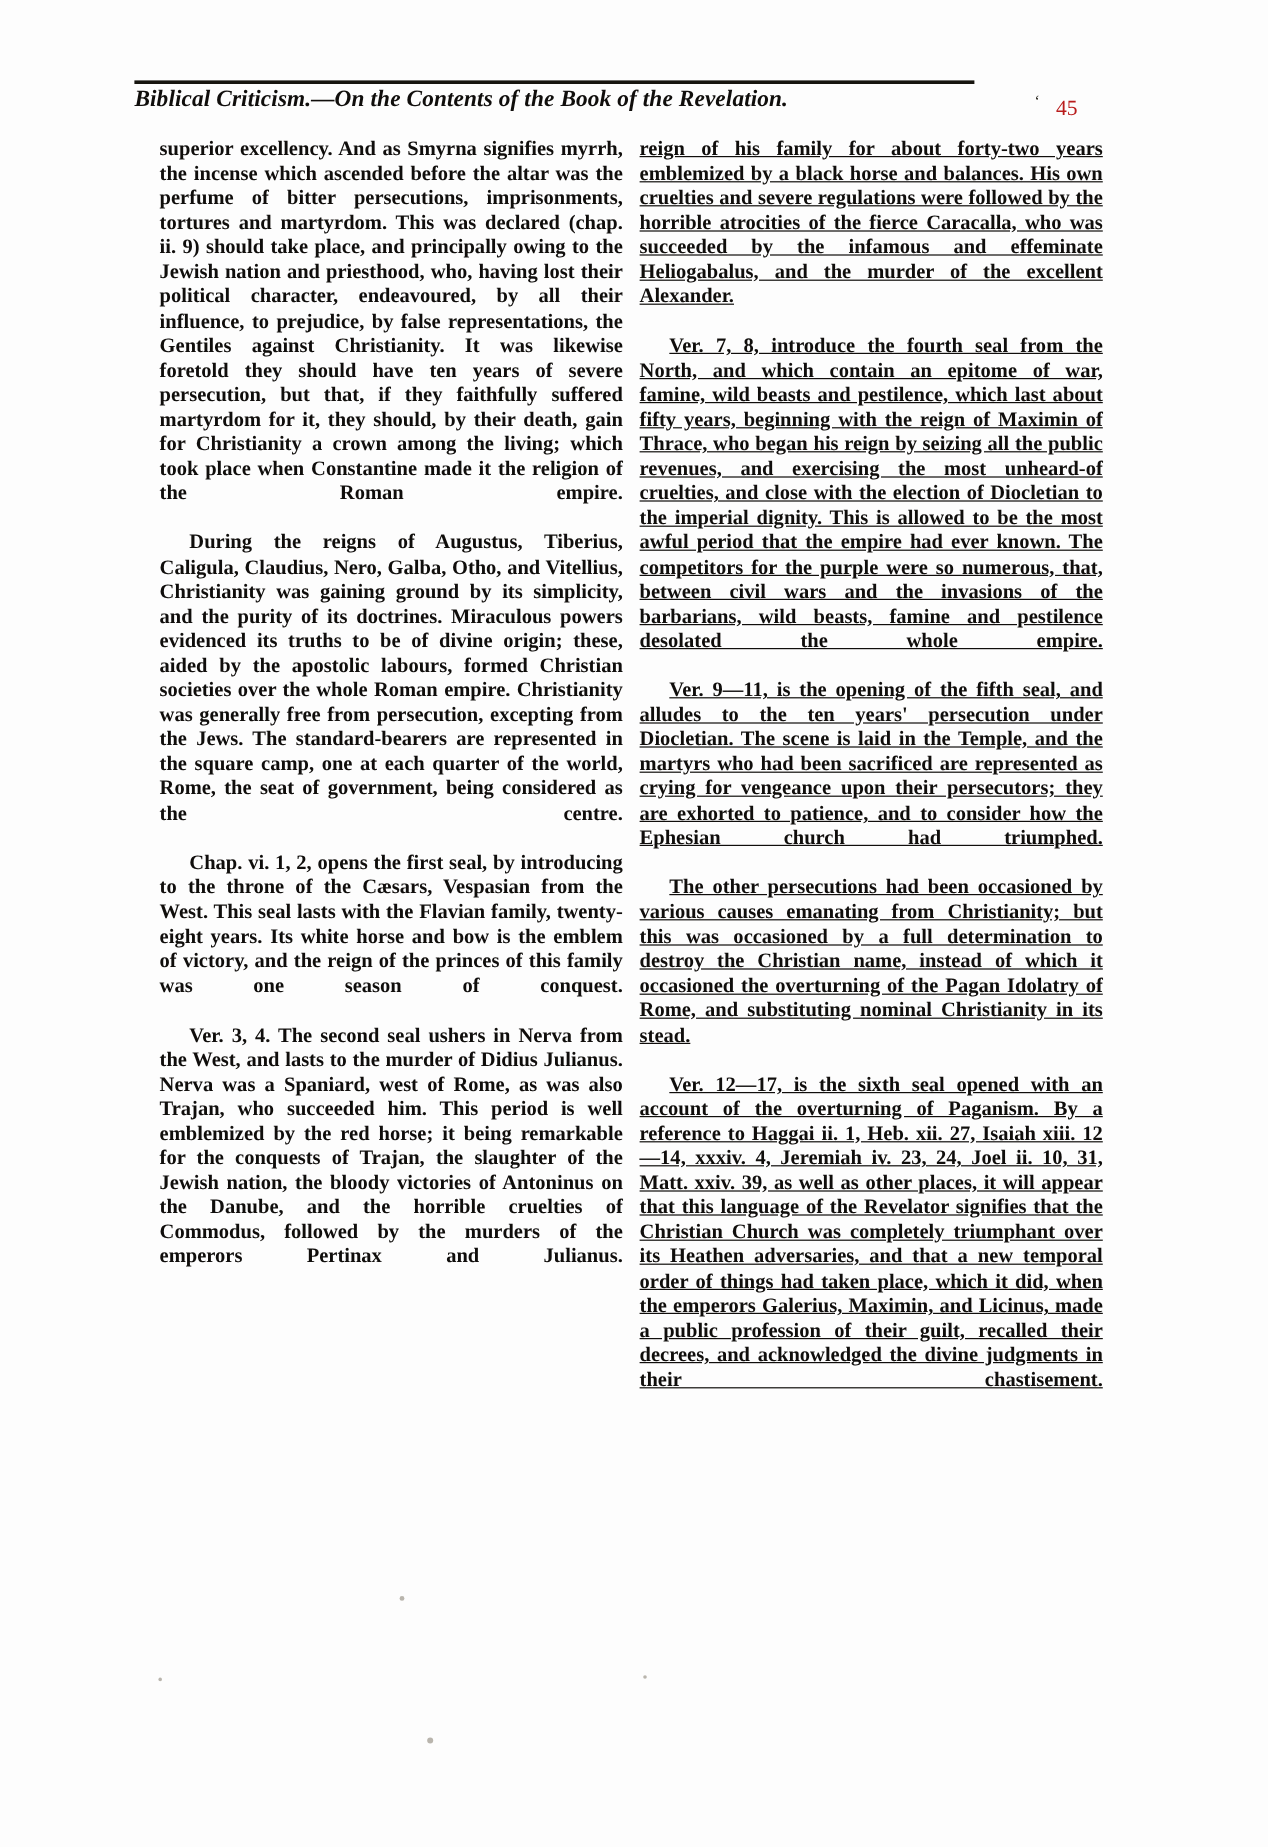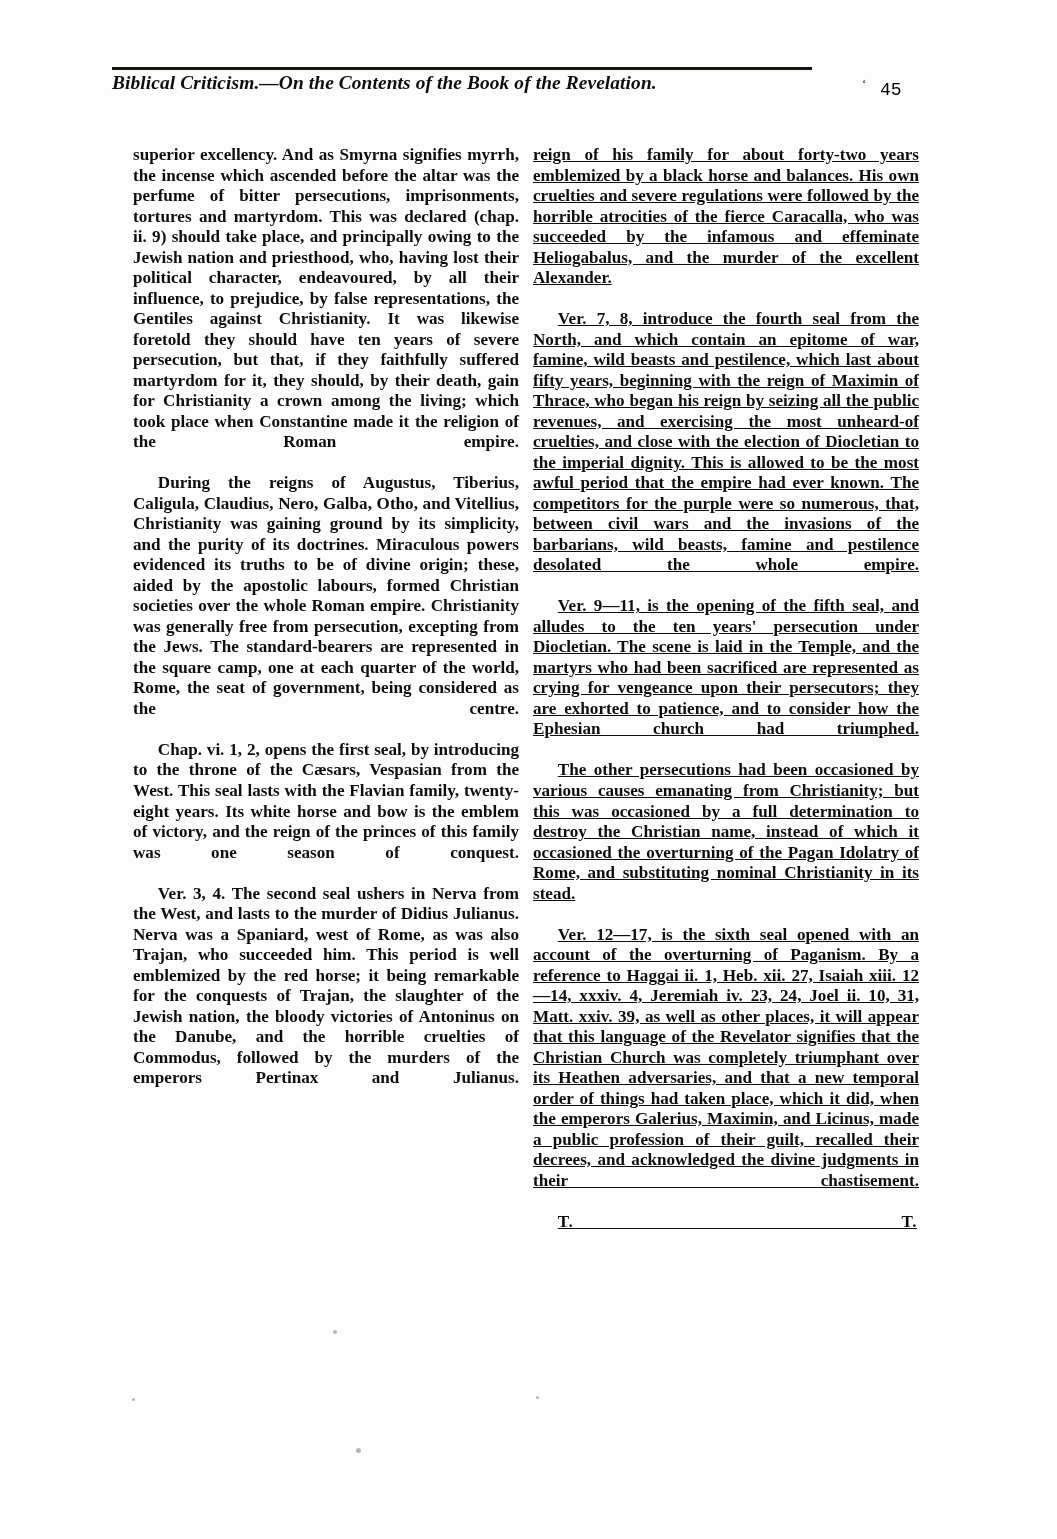--- a/index.html
+++ b/index.html
@@ -52,22 +52,21 @@
     top: 76px;
     font-size: 13px;
     color: #2a2720;
   }
   .folio {
     position: absolute;
     left: 880px;
     top: 80px;
     font-size: 18px;
     font-weight: normal;
-    color: #000000;
-    font-family: Liberation Mono, monospace;
+    color: #b91c1c;
   }
 
   
   .col {
     position: absolute;
     top: 114px;
     width: 386px;
     font-size: 17.1px;
     line-height: 20.52px;
     text-align: justify;
@@ -78,21 +77,21 @@
   }
   .col-left  { left: 133px; }
   .col-right { left: 533px; text-decoration: underline; }
 
   .col p {
     margin: 0;
     text-indent: 1.45em;
     text-align: justify;
     word-spacing: 0.02em;
   }
-  .col p.noindent { text-indent: 0; margin-top: 31px; }
+  .col p.noindent { text-indent: 0; }
 
   
   .col p::after {
     content: "";
     display: inline-block;
     width: 100%;
   }
 
   .signature {
     margin: 0;
@@ -130,21 +129,20 @@
     <p>Chap. vi. 1, 2, opens the first seal, by introducing to the throne of the Cæsars, Vespasian from the West. This seal lasts with the Flavian family, twenty-eight years. Its white horse and bow is the emblem of victory, and the reign of the princes of this family was one season of conquest.</p>
     <p>Ver. 3, 4. The second seal ushers in Nerva from the West, and lasts to the murder of Didius Julianus. Nerva was a Spaniard, west of Rome, as was also Trajan, who succeeded him. This period is well emblemized by the red horse; it being remarkable for the conquests of Trajan, the slaughter of the Jewish nation, the bloody victories of Antoninus on the Danube, and the horrible cruelties of Commodus, followed by the murders of the emperors Pertinax and Julianus.</p>
   </div>
 
   <div class="col col-right">
     <p class="noindent">reign of his family for about forty-two years emblemized by a black horse and balances. His own cruelties and severe regulations were followed by the horrible atrocities of the fierce Caracalla, who was succeeded by the infamous and effeminate Heliogabalus, and the murder of the excellent Alexander.</p>
     <p>Ver. 7, 8, introduce the fourth seal from the North, and which contain an epitome of war, famine, wild beasts and pestilence, which last about fifty years, beginning with the reign of Maximin of Thrace, who began his reign by seizing all the public revenues, and exercising the most unheard-of cruelties, and close with the election of Diocletian to the imperial dignity. This is allowed to be the most awful period that the empire had ever known. The competitors for the purple were so numerous, that, between civil wars and the invasions of the barbarians, wild beasts, famine and pestilence desolated the whole empire.</p>
     <p>Ver. 9—11, is the opening of the fifth seal, and alludes to the ten years' persecution under Diocletian. The scene is laid in the Temple, and the martyrs who had been sacrificed are represented as crying for vengeance upon their persecutors; they are exhorted to patience, and to consider how the Ephesian church had triumphed.</p>
     <p>The other persecutions had been occasioned by various causes emanating from Christianity; but this was occasioned by a full determination to destroy the Christian name, instead of which it occasioned the overturning of the Pagan Idolatry of Rome, and substituting nominal Christianity in its stead.</p>
     <p>Ver. 12—17, is the sixth seal opened with an account of the overturning of Paganism. By a reference to Haggai ii. 1, Heb. xii. 27, Isaiah xiii. 12—14, xxxiv. 4, Jeremiah iv. 23, 24, Joel ii. 10, 31, Matt. xxiv. 39, as well as other places, it will appear that this language of the Revelator signifies that the Christian Church was completely triumphant over its Heathen adversaries, and that a new temporal order of things had taken place, which it did, when the emperors Galerius, Maximin, and Licinus, made a public profession of their guilt, recalled their decrees, and acknowledged the divine judgments in their chastisement.</p>
-    <p class="signature">T. T.</p>
   </div>
 
   <div class="speck" style="left:333px;top:1330px;width:4px;height:4px;"></div>
   <div class="speck" style="left:356px;top:1448px;width:5px;height:5px;"></div>
   <div class="speck" style="left:536px;top:1396px;width:3px;height:3px;"></div>
   <div class="speck" style="left:132px;top:1398px;width:3px;height:3px;"></div>
 
 </div>
 
 </body></html>

